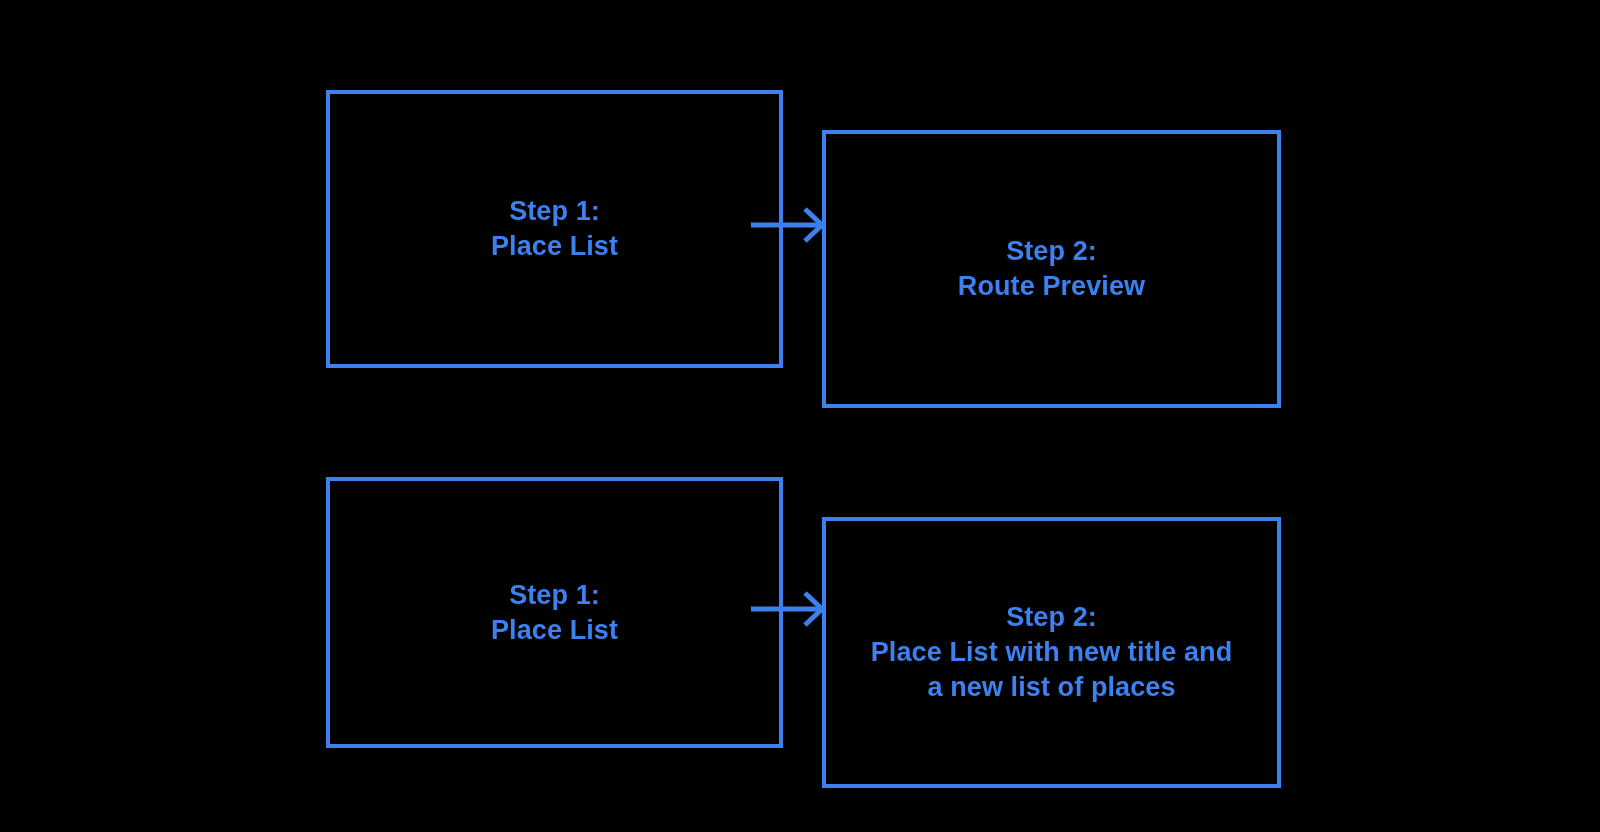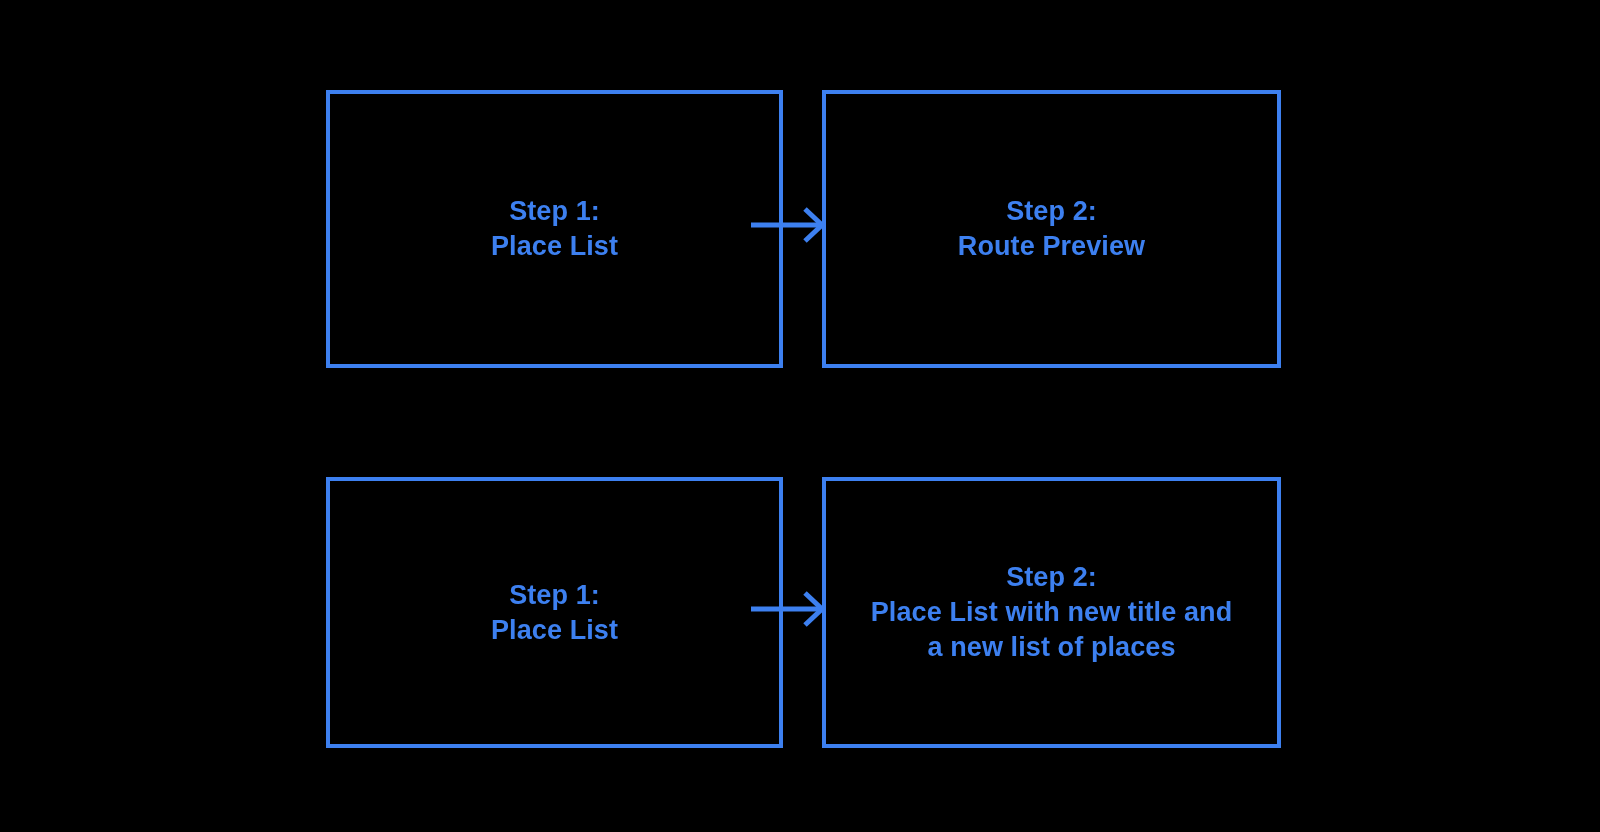--- a/index.html
+++ b/index.html
@@ -32,21 +32,21 @@
     position: absolute;
     box-sizing: border-box;
     border: 4px solid #3d80f0;
     background: transparent;
     display: flex;
     align-items: center;
     justify-content: center;
     text-align: center;
   }
   .step-box.left  { left: 310px; width: 457px; }
-  .step-box.right { left: 806px; width: 459px; }
+  .step-box.right { left: 806px; width: 459px; margin-top: 40px; }
   #row-top .step-box  { top: 0; height: 278px; }
   #row-bottom .step-box { top: 0; height: 271px; }
 
   .step-label {
     color: #3d80f0;
     font-family: "Liberation Sans", sans-serif;
     font-weight: bold;
     font-size: 27px;
     line-height: 35px;
     letter-spacing: 0.1px;

